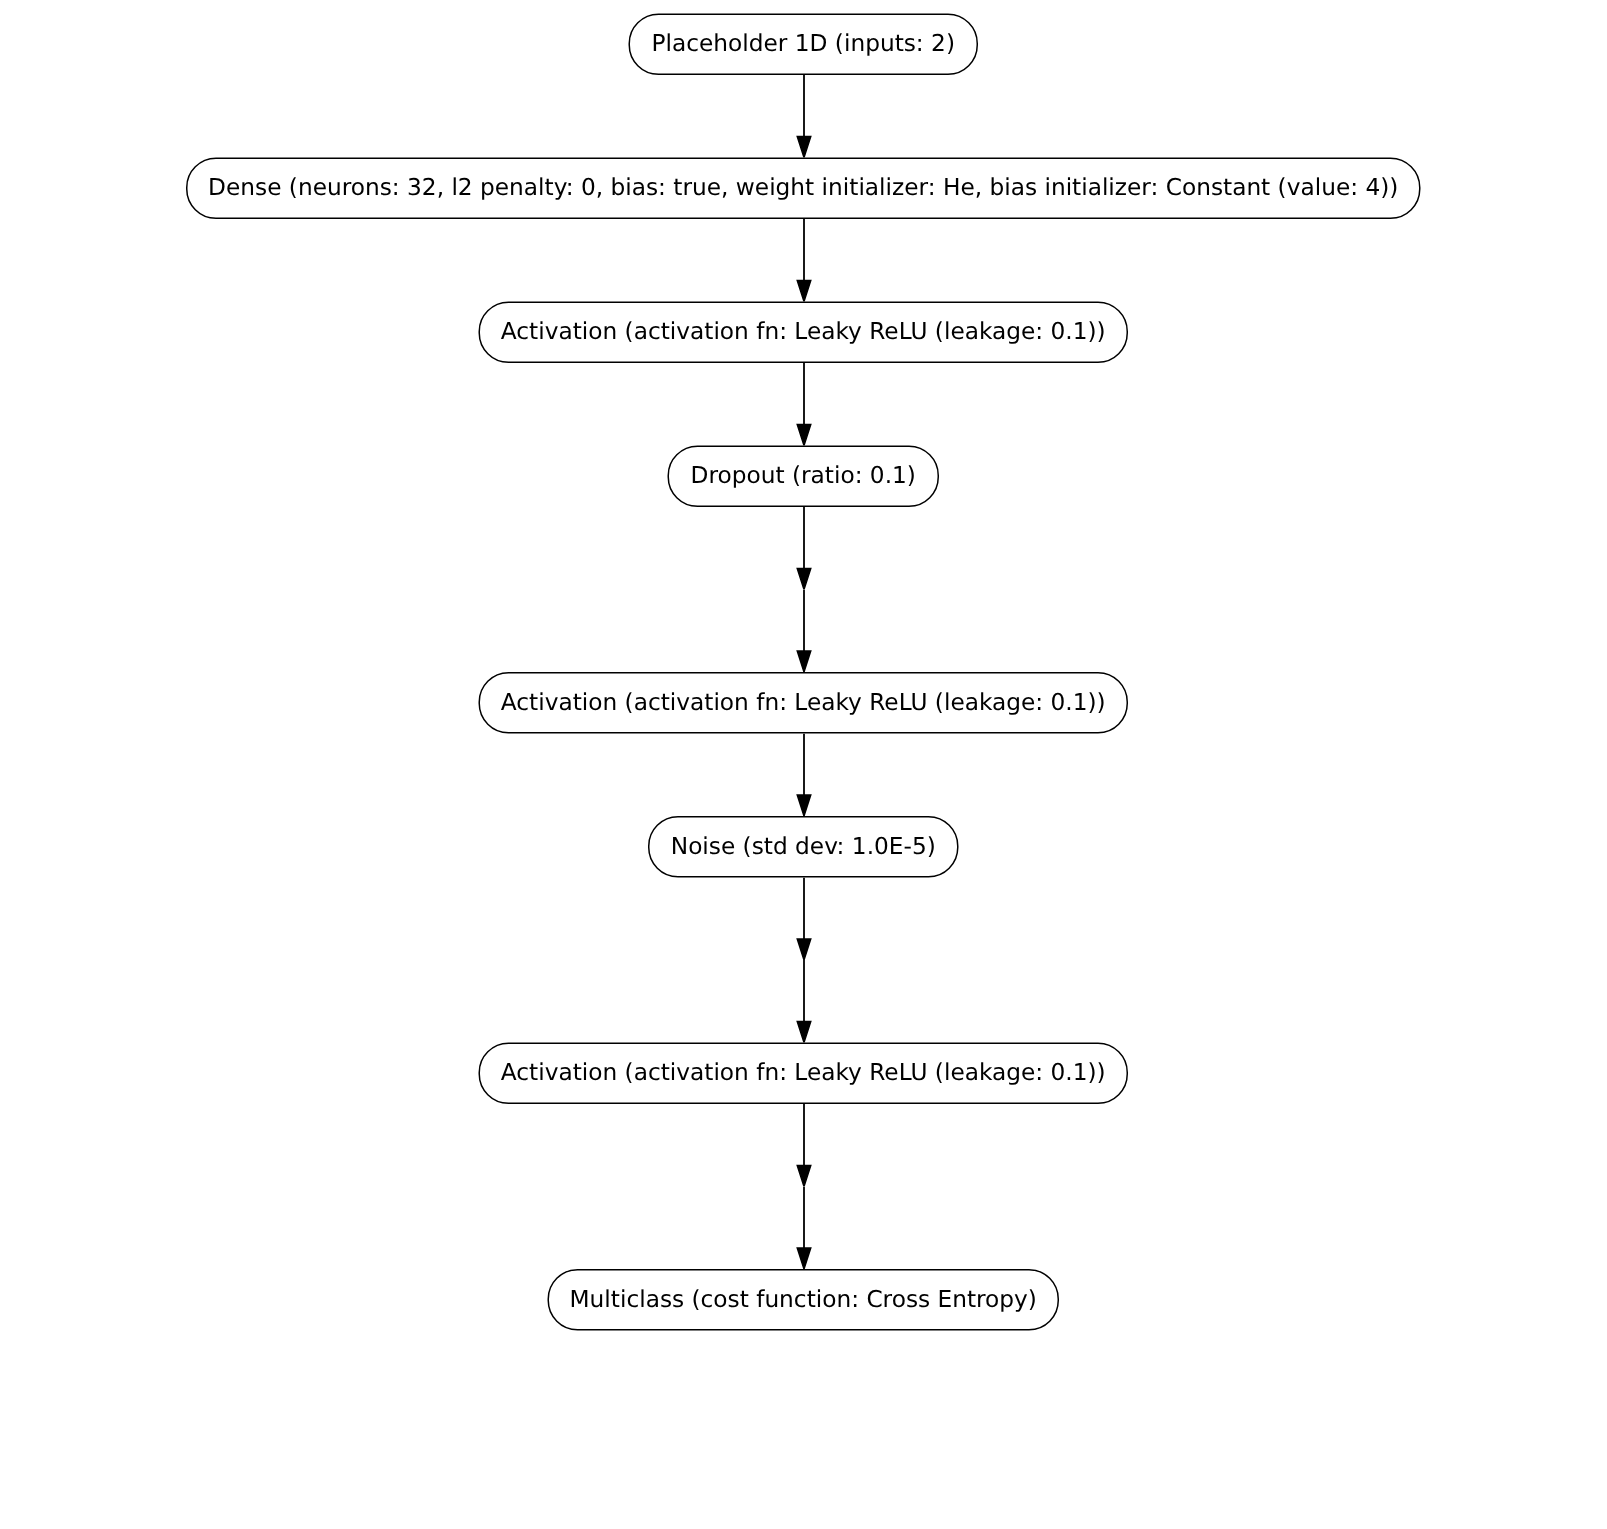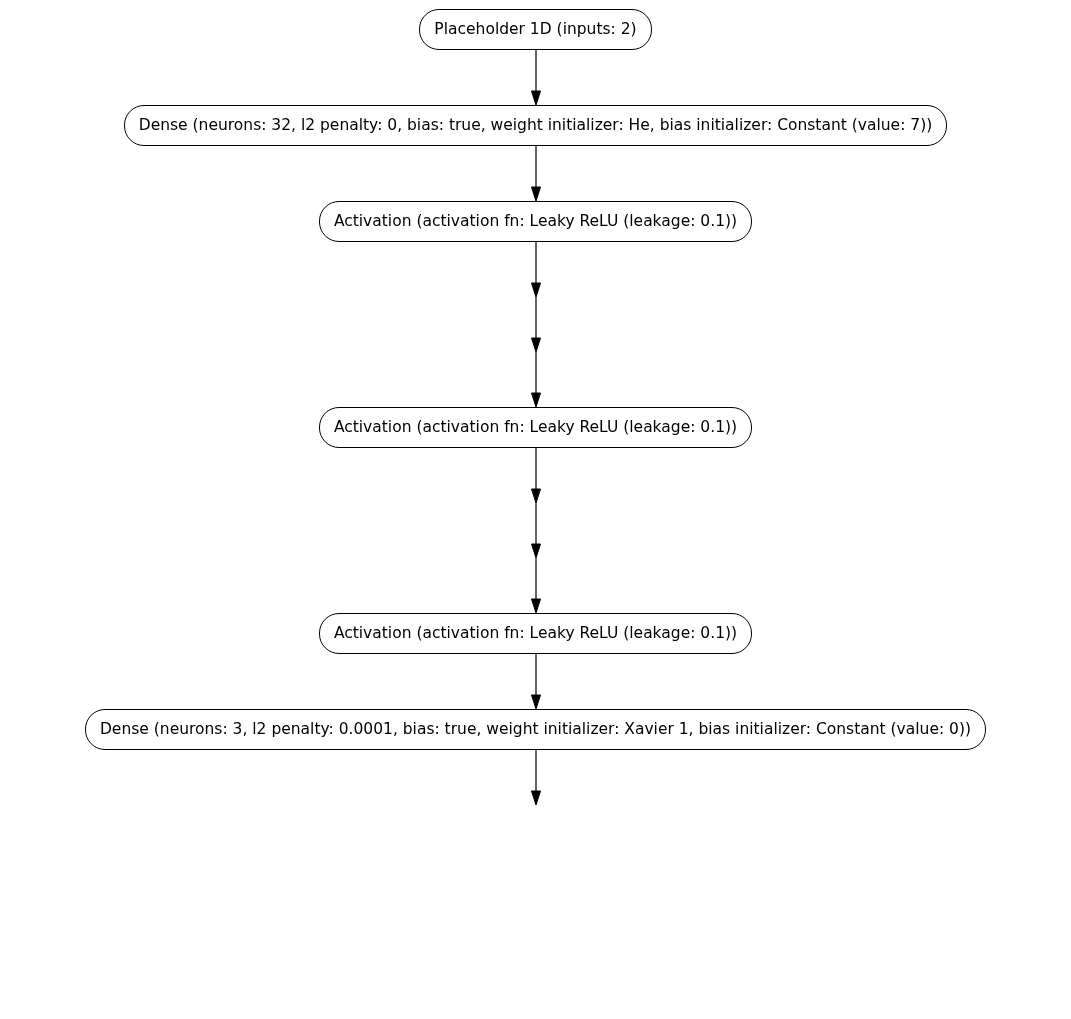--- a/index.html
+++ b/index.html
@@ -53,34 +53,55 @@
 
 <div class="diagram">
 
   <div class="node">Placeholder 1D (inputs: 2)</div>
 
   <svg class="edge" width="14" height="55" aria-hidden="true">
     <line x1="7" y1="0" x2="7" y2="41"></line>
     <polygon points="7,55 2.5,41 11.5,41"></polygon>
   </svg>
 
-  <div class="node">Dense (neurons: 32, l2 penalty: 0, bias: true, weight initializer: He, bias initializer: Constant (value: 7))</div>
+  <div class="node">Dense (neurons: 32, l2 penalty: 0, bias: true, weight initializer: He, bias initializer: Constant (value: 4))</div>
 
   <svg class="edge" width="14" height="55" aria-hidden="true">
     <line x1="7" y1="0" x2="7" y2="41"></line>
     <polygon points="7,55 2.5,41 11.5,41"></polygon>
   </svg>
 
   <div class="node">Activation (activation fn: Leaky ReLU (leakage: 0.1))</div>
 
   <svg class="edge" width="14" height="55" aria-hidden="true">
     <line x1="7" y1="0" x2="7" y2="41"></line>
     <polygon points="7,55 2.5,41 11.5,41"></polygon>
   </svg>
 
+  <div class="node">Dropout (ratio: 0.1)</div>
+
+  <svg class="edge" width="14" height="55" aria-hidden="true">
+    <line x1="7" y1="0" x2="7" y2="41"></line>
+    <polygon points="7,55 2.5,41 11.5,41"></polygon>
+  </svg>
+
+
+  <svg class="edge" width="14" height="55" aria-hidden="true">
+    <line x1="7" y1="0" x2="7" y2="41"></line>
+    <polygon points="7,55 2.5,41 11.5,41"></polygon>
+  </svg>
+
+  <div class="node">Activation (activation fn: Leaky ReLU (leakage: 0.1))</div>
+
+  <svg class="edge" width="14" height="55" aria-hidden="true">
+    <line x1="7" y1="0" x2="7" y2="41"></line>
+    <polygon points="7,55 2.5,41 11.5,41"></polygon>
+  </svg>
+
+  <div class="node">Noise (std dev: 1.0E-5)</div>
 
   <svg class="edge" width="14" height="55" aria-hidden="true">
     <line x1="7" y1="0" x2="7" y2="41"></line>
     <polygon points="7,55 2.5,41 11.5,41"></polygon>
   </svg>
 
 
   <svg class="edge" width="14" height="55" aria-hidden="true">
     <line x1="7" y1="0" x2="7" y2="41"></line>
     <polygon points="7,55 2.5,41 11.5,41"></polygon>
@@ -92,34 +113,15 @@
     <line x1="7" y1="0" x2="7" y2="41"></line>
     <polygon points="7,55 2.5,41 11.5,41"></polygon>
   </svg>
 
 
   <svg class="edge" width="14" height="55" aria-hidden="true">
     <line x1="7" y1="0" x2="7" y2="41"></line>
     <polygon points="7,55 2.5,41 11.5,41"></polygon>
   </svg>
 
-
-  <svg class="edge" width="14" height="55" aria-hidden="true">
-    <line x1="7" y1="0" x2="7" y2="41"></line>
-    <polygon points="7,55 2.5,41 11.5,41"></polygon>
-  </svg>
-
-  <div class="node">Activation (activation fn: Leaky ReLU (leakage: 0.1))</div>
-
-  <svg class="edge" width="14" height="55" aria-hidden="true">
-    <line x1="7" y1="0" x2="7" y2="41"></line>
-    <polygon points="7,55 2.5,41 11.5,41"></polygon>
-  </svg>
-
-  <div class="node">Dense (neurons: 3, l2 penalty: 0.0001, bias: true, weight initializer: Xavier 1, bias initializer: Constant (value: 0))</div>
-
-  <svg class="edge" width="14" height="55" aria-hidden="true">
-    <line x1="7" y1="0" x2="7" y2="41"></line>
-    <polygon points="7,55 2.5,41 11.5,41"></polygon>
-  </svg>
-
+  <div class="node">Multiclass (cost function: Cross Entropy)</div>
 
 </div>
 
 </body></html>

